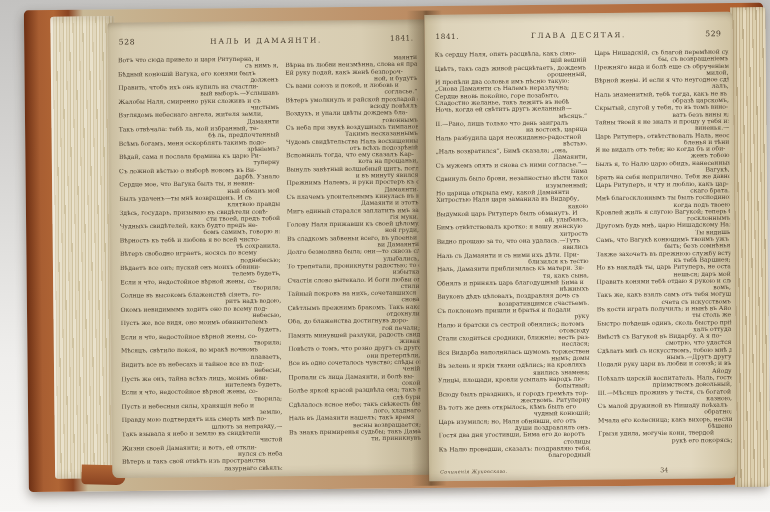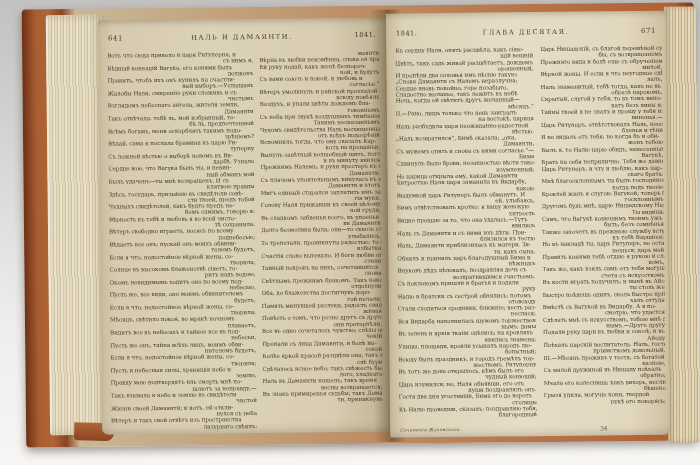--- a/index.html
+++ b/index.html
@@ -77,21 +77,21 @@
 
 <div class="photo">
   <div class="book">
     <div class="book-shadow"></div>
     <div class="cover-base"></div>
     <div class="fore-edge-left"></div>
     <div class="fore-edge-right"></div>
     <div class="cover-corner-bl"></div>
 
     <div class="page page-left">
-      <span class="hdr-num" style="left:10px">641</span>
+      <span class="hdr-num" style="left:10px">528</span>
       <span class="hdr-title">НАЛЬ И ДАМАЯНТИ.</span>
       <span class="hdr-year" style="right:10px">1841.</span>
       <div class="col" style="left:9px;width:146px">
           <div class="vline">Вотъ что сюда привело и царя Ритуперна, и</div>
           <div class="vline cont">съ нимъ я,</div>
           <div class="vline">Бѣдный конюшій Вагука, его конями былъ</div>
           <div class="vline cont">долженъ</div>
           <div class="vline">Править, чтобъ ихъ онъ купилъ на счастли-</div>
           <div class="vline cont">вый выборъ.—Услышавъ</div>
           <div class="vline">Жалобы Наля, смиренно руки сложивъ и съ</div>
@@ -207,21 +207,21 @@
           <div class="vline">Въ знакъ примиренья судьбы; такъ Дамаян-</div>
           <div class="vline cont">ти, приникнувъ</div>
         </div>
     </div>
 
     <div class="gutter"></div>
 
     <div class="page page-right">
       <span class="hdr-year" style="left:10px;top:16px">1841.</span>
       <span class="hdr-title" style="top:16px">ГЛАВА ДЕСЯТАЯ.</span>
-      <span class="hdr-num" style="right:10px;top:16px">671</span>
+      <span class="hdr-num" style="right:10px;top:16px">529</span>
       <div class="col" style="left:9px;top:34px;width:138px">
           <div class="vline">Къ сердцу Наля, опять расцвѣла, какъ сіяю-</div>
           <div class="vline cont">щій вешній</div>
           <div class="vline">Цвѣтъ, такъ садъ живой расцвѣтаетъ, дождемъ</div>
           <div class="vline cont">орошенный,</div>
           <div class="vline">И пропѣли два соловья имъ пѣсню такую:</div>
           <div class="vline">„Снова Дамаянти съ Налемъ неразлучна;</div>
           <div class="vline">Сердце вновь покойно, горе позабыто,</div>
           <div class="vline">Сладостно желанье, такъ лежитъ въ небѣ</div>
           <div class="vline">Ночь, когда ей свѣтитъ другъ желанный—</div>

